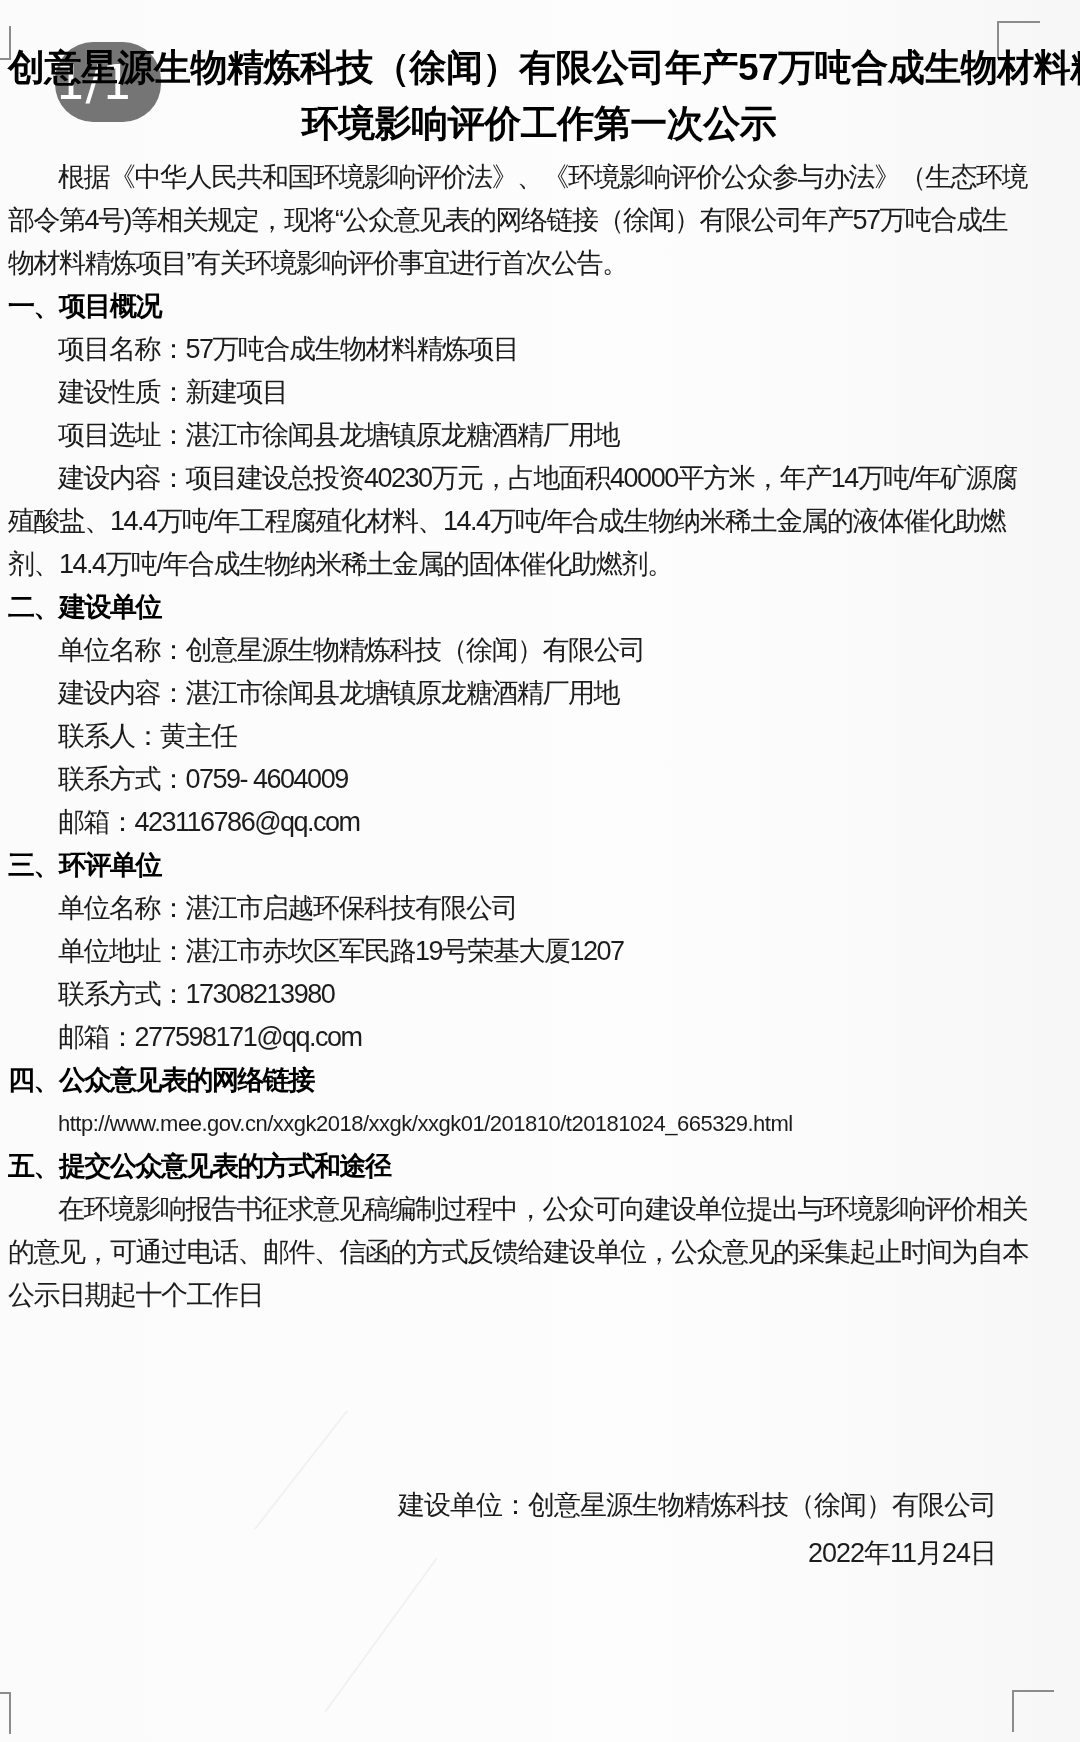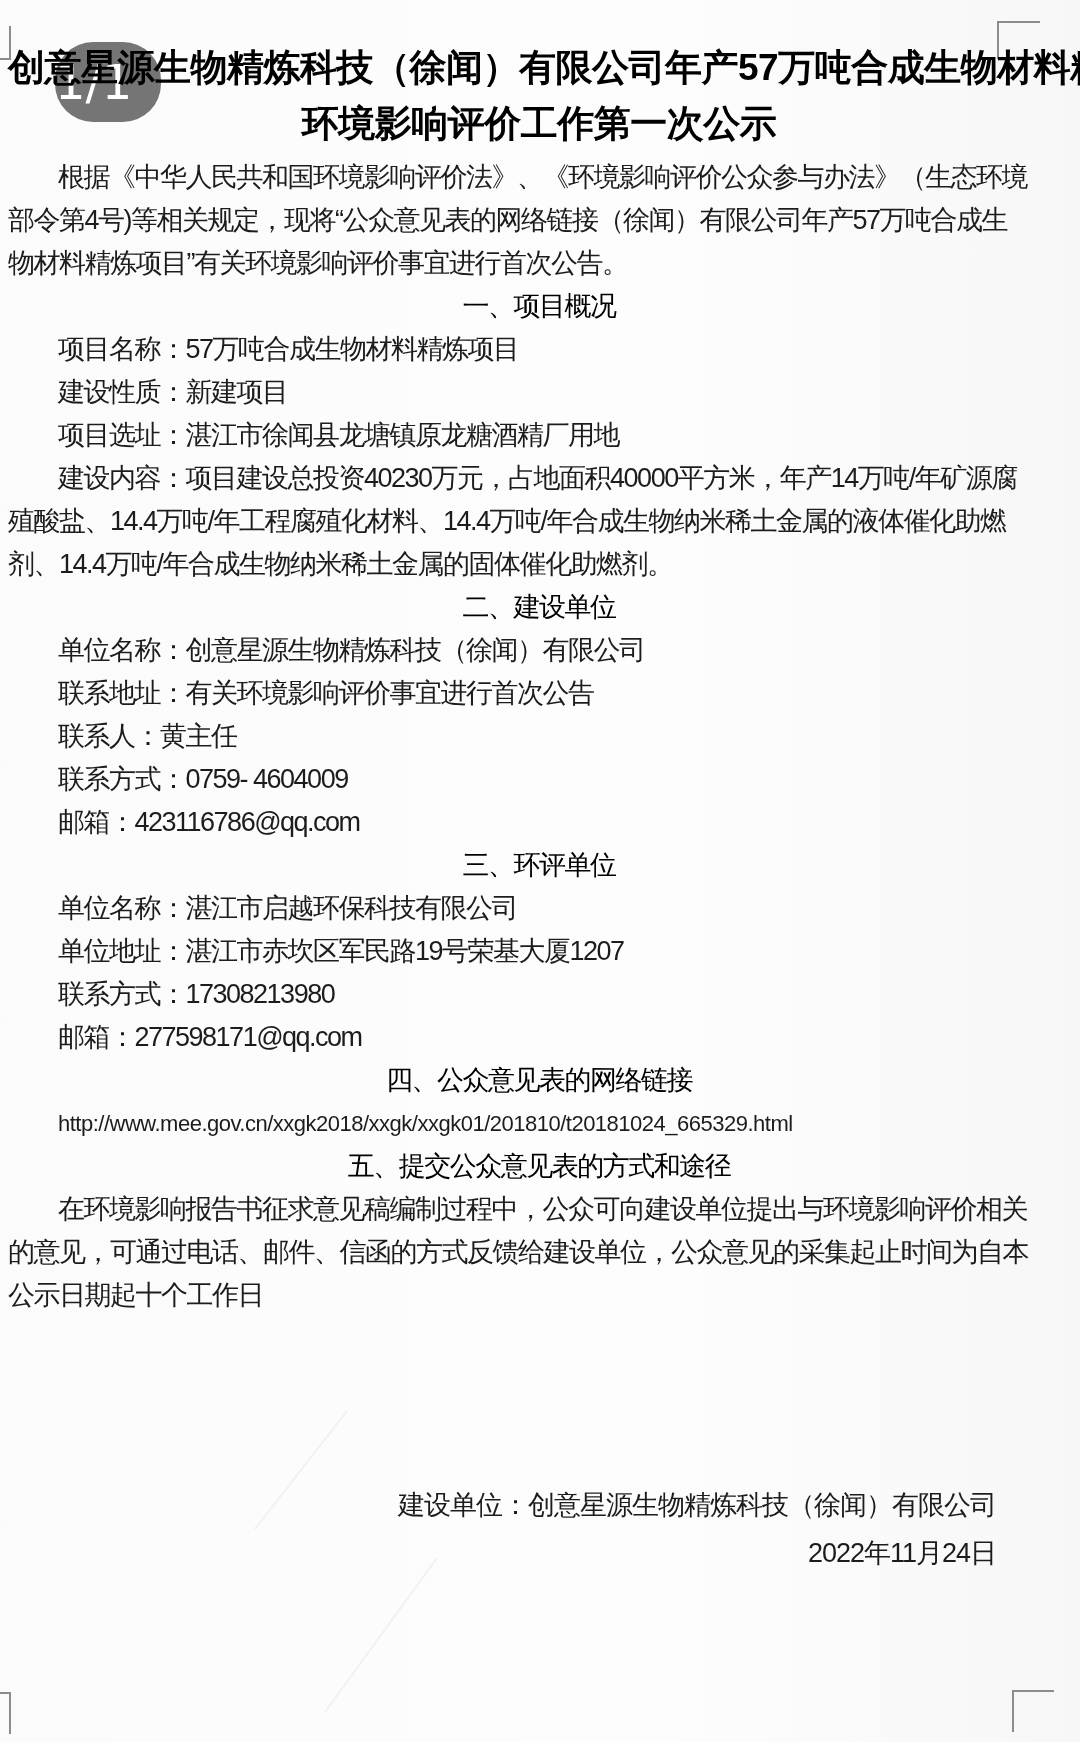--- a/index.html
+++ b/index.html
@@ -27,21 +27,21 @@
     z-index:0;
   }
   .content{position:relative;z-index:1;padding:40px 10px 0 8px;}
   .title{
     text-align:center;font-weight:700;color:#000;
     font-size:37px;line-height:56px;letter-spacing:-0.5px;
     white-space:nowrap;
   }
   .doc-body{margin-top:4px;font-size:27px;line-height:43px;letter-spacing:-1.5px;}
   .line{white-space:nowrap;}
-  .heading{font-weight:400;color:#000;text-align:center;}
+  .heading{font-weight:700;color:#000;}
   .item,.para-first,.link{padding-left:50px;}
   .link{font-size:22px;letter-spacing:-0.5px;}
   .sig-block{margin-top:164px;text-align:right;padding-right:74px;font-size:27px;letter-spacing:-1px;}
   .sig-line{line-height:48px;white-space:nowrap;}
   
   .streak{position:absolute;background:rgba(0,0,0,0.045);pointer-events:none;}
   .streak-1{left:300px;top:1395px;width:2px;height:150px;transform:rotate(38deg);}
   .streak-2{left:380px;top:1540px;width:2px;height:190px;transform:rotate(36deg);}
 </style>
 </head>
@@ -68,21 +68,21 @@
         <div class="line para">物材料精炼项目”有关环境影响评价事宜进行首次公告。</div>
         <div class="line heading">一、项目概况</div>
         <div class="line item">项目名称：57万吨合成生物材料精炼项目</div>
         <div class="line item">建设性质：新建项目</div>
         <div class="line item">项目选址：湛江市徐闻县龙塘镇原龙糖酒精厂用地</div>
         <div class="line item">建设内容：项目建设总投资40230万元，占地面积40000平方米，年产14万吨/年矿源腐</div>
         <div class="line para">殖酸盐、14.4万吨/年工程腐殖化材料、14.4万吨/年合成生物纳米稀土金属的液体催化助燃</div>
         <div class="line para">剂、14.4万吨/年合成生物纳米稀土金属的固体催化助燃剂。</div>
         <div class="line heading">二、建设单位</div>
         <div class="line item">单位名称：创意星源生物精炼科技（徐闻）有限公司</div>
-        <div class="line item">联系地址：有关环境影响评价事宜进行首次公告</div>
+        <div class="line item">建设内容：湛江市徐闻县龙塘镇原龙糖酒精厂用地</div>
         <div class="line item">联系人：黄主任</div>
         <div class="line item">联系方式：0759- 4604009</div>
         <div class="line item">邮箱：423116786@qq.com</div>
         <div class="line heading">三、环评单位</div>
         <div class="line item">单位名称：湛江市启越环保科技有限公司</div>
         <div class="line item">单位地址：湛江市赤坎区军民路19号荣基大厦1207</div>
         <div class="line item">联系方式：17308213980</div>
         <div class="line item">邮箱：277598171@qq.com</div>
         <div class="line heading">四、公众意见表的网络链接</div>
         <div class="line link">http://www.mee.gov.cn/xxgk2018/xxgk/xxgk01/201810/t20181024_665329.html</div>

